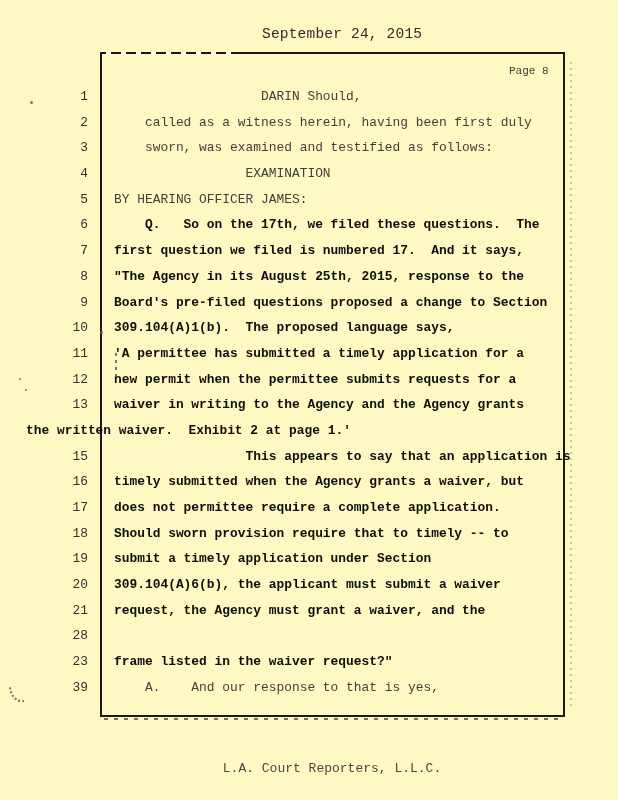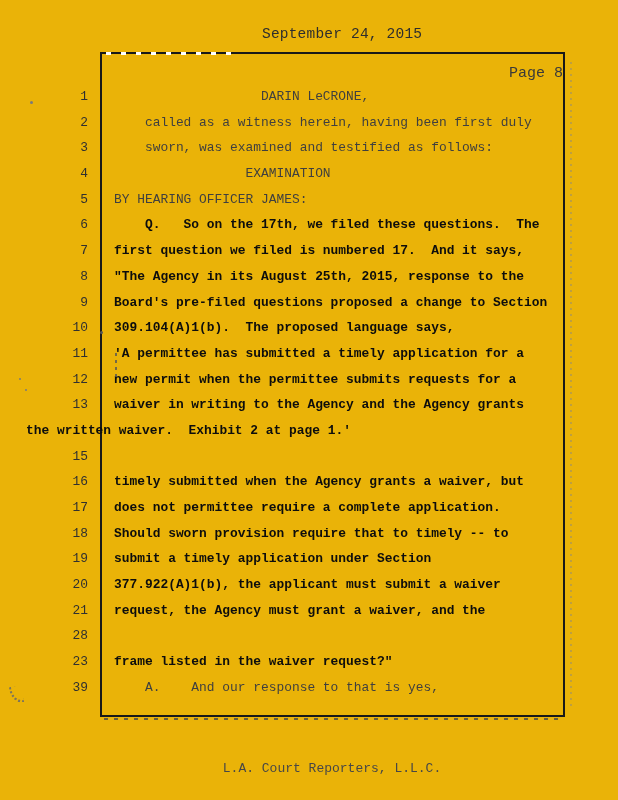--- a/index.html
+++ b/index.html
@@ -4,21 +4,21 @@
 <style>
   html, body {
     margin: 0;
     padding: 0;
     background: #fdfdfd;
   }
   .page {
     position: relative;
     width: 618px;
     height: 800px;
-    background: #eab308;
+    background: #fef9c3;
     overflow: hidden;
     font-family: "Liberation Mono", "DejaVu Sans Mono", monospace;
   }
   
   .header-date {
     position: absolute;
     left: 262px;
     top: 26px;
     font-size: 14.5px;
     color: #2e2e2e;
@@ -41,21 +41,21 @@
     left: 106px;
     top: 52px;
     width: 128px;
     height: 3px;
     background: repeating-linear-gradient(90deg, #fefefe 0 5px, transparent 5px 15px);
   }
   .page-label {
     position: absolute;
     top: 65px;
     left: 509px;
-    font-size: 15px;
+    font-size: 11px;
     color: #3a3a3a;
     white-space: pre;
   }
   
   .lines {
     position: absolute;
     left: 0;
     top: 84px;
     width: 618px;
   }
@@ -132,21 +132,21 @@
   <div class="header-date">September 24, 2015</div>
 
   <div class="frame"></div>
   <div class="top-border-dashes artifact"></div>
 
   <div class="page-label">Page 8</div>
 
   <div class="lines">
     <div class="line-row">
       <span class="line-no">1</span>
-      <span class="line-text">                   DARIN LeCRONE,</span>
+      <span class="line-text">                   DARIN Should,</span>
     </div>
 
     <div class="line-row">
       <span class="line-no">2</span>
       <span class="line-text">    called as a witness herein, having been first duly</span>
     </div>
 
     <div class="line-row">
       <span class="line-no">3</span>
       <span class="line-text">    sworn, was examined and testified as follows:</span>
@@ -201,20 +201,21 @@
       <span class="line-no">13</span>
       <span class="line-text bold">waiver in writing to the Agency and the Agency grants</span>
     </div>
 
     <div class="line-row">
       <span class="line-text bold">the written waiver.  Exhibit 2 at page 1.'</span>
     </div>
 
     <div class="line-row">
       <span class="line-no">15</span>
+      <span class="line-text bold">                 This appears to say that an application is</span>
     </div>
 
     <div class="line-row">
       <span class="line-no">16</span>
       <span class="line-text bold">timely submitted when the Agency grants a waiver, but</span>
     </div>
 
     <div class="line-row">
       <span class="line-no">17</span>
       <span class="line-text bold">does not permittee require a complete application.</span>
@@ -225,21 +226,21 @@
       <span class="line-text bold">Should sworn provision require that to timely -- to</span>
     </div>
 
     <div class="line-row">
       <span class="line-no">19</span>
       <span class="line-text bold">submit a timely application under Section</span>
     </div>
 
     <div class="line-row">
       <span class="line-no">20</span>
-      <span class="line-text bold">377.922(A)1(b), the applicant must submit a waiver</span>
+      <span class="line-text bold">309.104(A)6(b), the applicant must submit a waiver</span>
     </div>
 
     <div class="line-row">
       <span class="line-no">21</span>
       <span class="line-text bold">request, the Agency must grant a waiver, and the</span>
     </div>
 
     <div class="line-row">
       <span class="line-no">28</span>
     </div>

